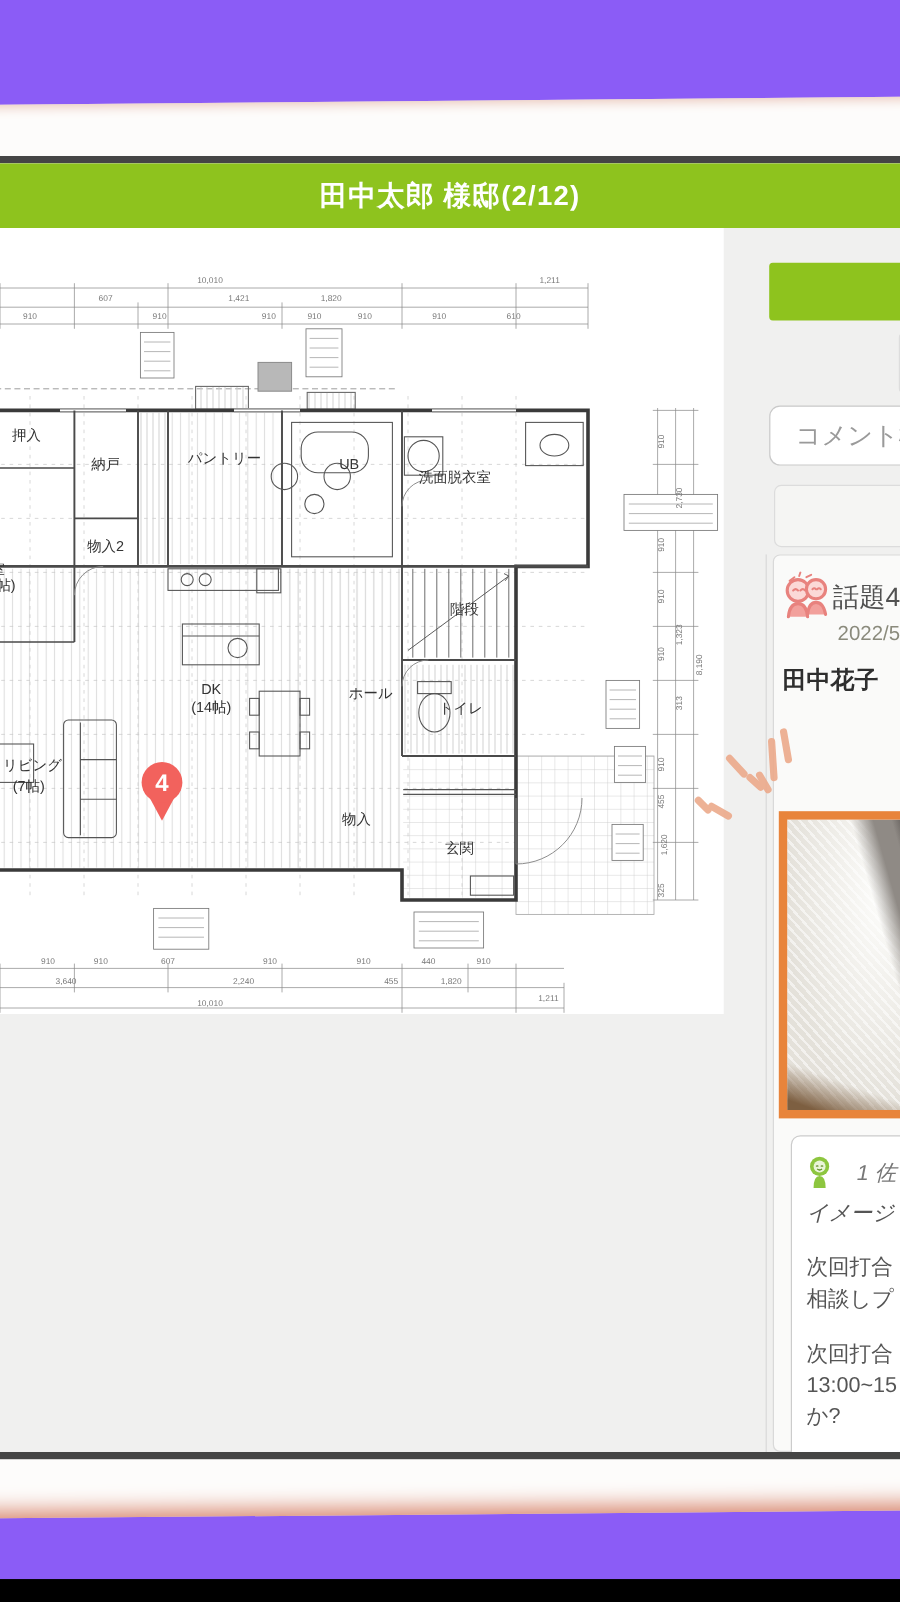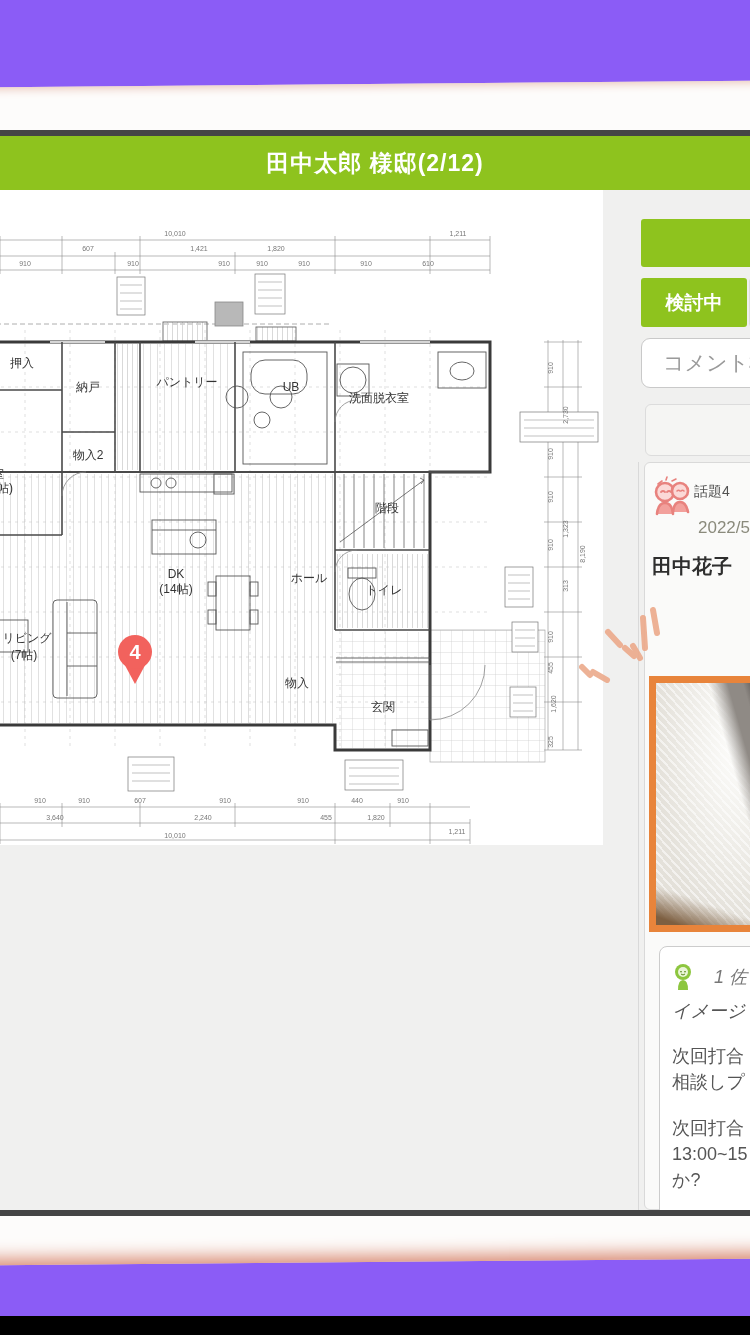--- a/index.html
+++ b/index.html
@@ -34,21 +34,21 @@
   .searchbox{position:absolute;left:661px;top:202px;width:140px;height:50px;background:#fff;
              border:1px solid #c9c9c9;border-radius:9px;display:flex;align-items:center;
              padding-left:12px;overflow:hidden;}
   .searchbox .ph{color:#9a9a9a;font-size:21px;margin-left:9px;white-space:nowrap;}
   .emptybox{position:absolute;left:665px;top:268px;width:140px;height:52px;background:#f5f5f3;
             border:1px solid #dcdcdc;border-radius:6px;}
   .side-rail{position:absolute;left:658px;top:326px;width:1px;height:748px;background:#d9d9d9;}
   .topic-card{position:absolute;left:664px;top:326px;width:140px;height:748px;
               background:#fafaf9;border:1px solid #d9d9d9;border-radius:6px;}
   .topic-icon{position:absolute;left:672px;top:340px;width:40px;height:42px;}
-  .topic-title{position:absolute;left:714px;top:347px;font-size:14px;color:#515151;white-space:nowrap;}
+  .topic-title{position:absolute;left:714px;top:347px;font-size:22px;color:#515151;white-space:nowrap;}
   .topic-date{position:absolute;left:718px;top:382px;font-size:17px;color:#8a8a7c;white-space:nowrap;}
   .topic-author{position:absolute;left:672px;top:417px;font-size:20px;font-weight:bold;
                 color:#2e2e2e;white-space:nowrap;}
   .topic-msg{position:absolute;left:672px;top:453px;font-size:19px;color:#3e3e3e;
              line-height:30px;white-space:nowrap;}
   .topic-image{position:absolute;left:669px;top:540px;width:135px;height:256px;
                border:7px solid #e8843b;
                background:
                  linear-gradient(200deg, rgba(125,95,65,0) 86%, #7d5f41 97%),
                  linear-gradient(254deg, #6f6a66 0 14%, #8f8a85 18% 26%, rgba(143,138,133,0) 36%),
@@ -271,21 +271,20 @@
 
         <g>
           <path d="M120 466 L135 494 L150 466 Z" fill="#f2625d"></path>
           <circle cx="135" cy="462" r="17" fill="#f2625d"></circle>
           <text class="pin-num" x="135" y="469">4</text>
         </g>
       </svg>
     </div>
 
     <div class="btn-green act-btn"></div>
-    <div class="btn-green status-tab">検討中</div>
     <div class="tab-white"></div>
 
     <div class="searchbox">
       <svg width="20" height="20" viewBox="0 0 20 20">
         <circle cx="8.5" cy="8.5" r="6" fill="none" stroke="#666" stroke-width="2.4"></circle>
         <path d="M13 13 L18 18" stroke="#666" stroke-width="2.8" stroke-linecap="round"></path>
       </svg>
       <span class="ph">コメント検索</span>
     </div>
 

